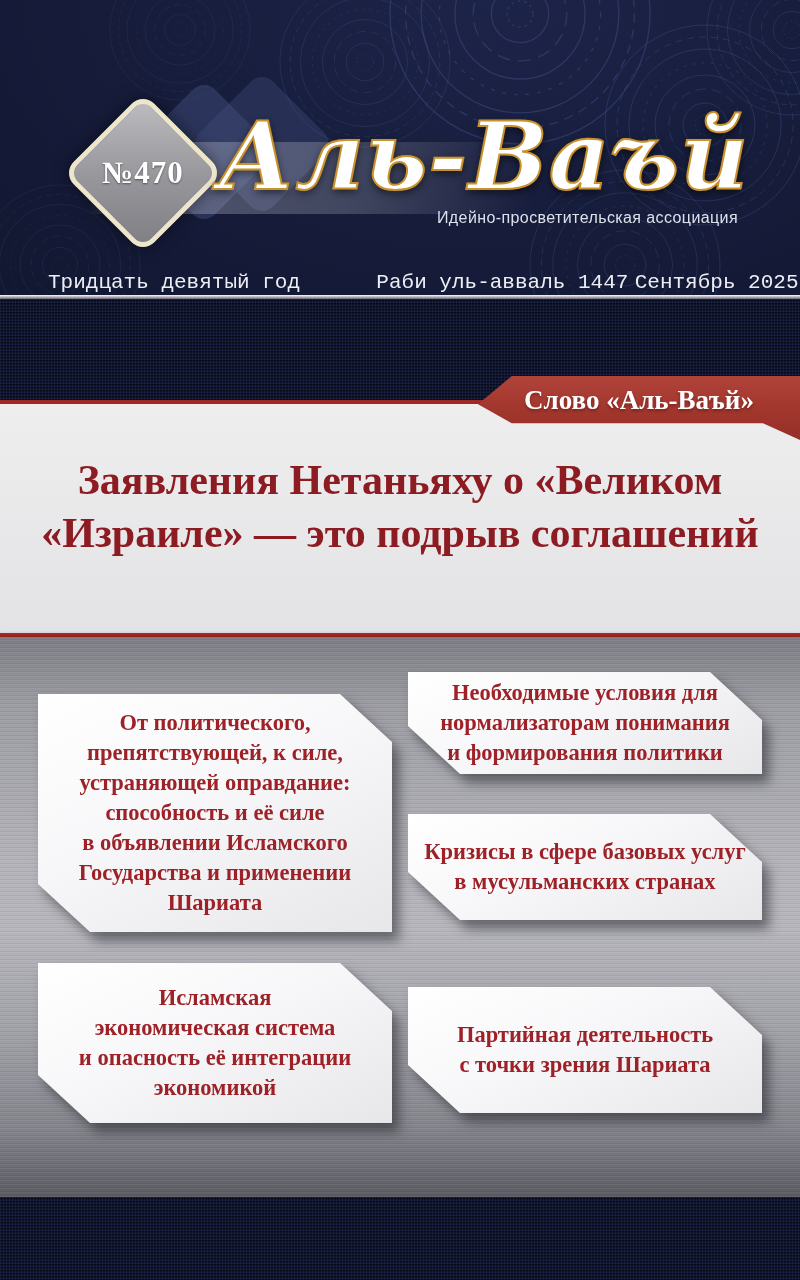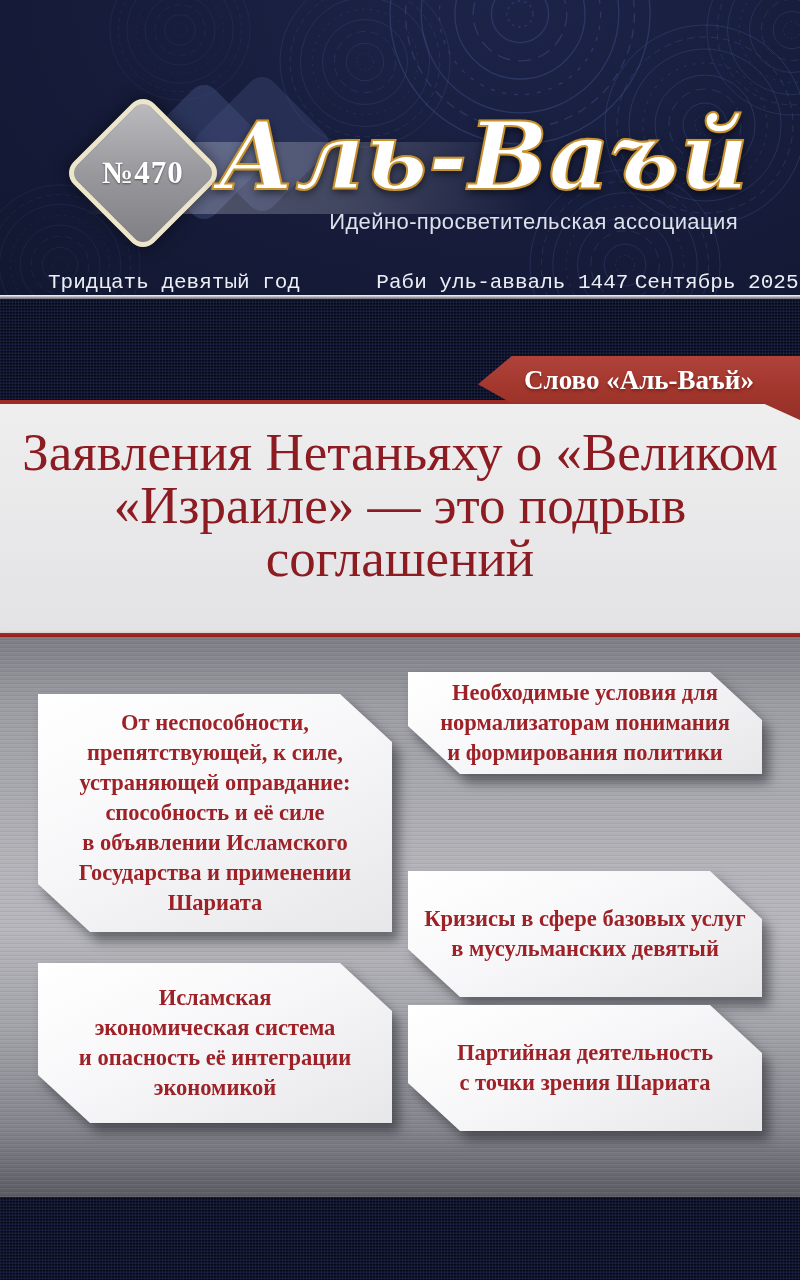--- a/index.html
+++ b/index.html
@@ -41,21 +41,21 @@
   }
   .logo {
     position:absolute; left:218px; top:98px; width:548px; text-align:left;
     font-family:"DejaVu Serif", serif; font-style:italic; font-weight:bold;
     font-size:94px; line-height:1.25; color:#ffffff; letter-spacing:1px;
     -webkit-text-stroke:2px #c8922f;
     text-shadow:0 3px 9px rgba(0,0,0,0.65), 0 0 2px rgba(210,150,50,0.9);
   }
   .tagline {
     position:absolute; right:62px; top:209px;
-    font-size:22px; color:#dde1ec; letter-spacing:0.4px;
+    font-size:16px; color:#dde1ec; letter-spacing:0.4px;
   }
   .edition {
     position:absolute; left:0; top:271px; width:800px;
     display:flex; justify-content:center; padding-left:48px; box-sizing:border-box;
     font-size:21px; color:#eceef5;font-family:Liberation Mono, monospace;
   }
   .edition .e2 { margin-left:39px; }
   .edition .e3 { }
   .silver-rule {
     position:absolute; left:0; top:295px; width:800px; height:4px;
@@ -70,31 +70,31 @@
   }
   .fabric-top    { top:299px; height:101px; }
   .fabric-bottom { top:1197px; height:83px; }
   
   .red-rule-top { position:absolute; left:0; top:400px; width:800px; height:4px; background:#9d2a25; }
   .paper-band {
     position:absolute; left:0; top:404px; width:800px; height:229px;
     background:linear-gradient(180deg,#eeeeef 0%, #e3e3e5 100%);
   }
   .headline {
-    margin-top:22px; text-align:center;
-    font-family:"Liberation Serif", serif; font-weight:normal;
-    font-size:53px; line-height:53px; color:#8d1b22;
+    margin-top:50px; text-align:center;
+    font-family:"Liberation Serif", serif; font-weight:bold;
+    font-size:42px; line-height:53px; color:#8d1b22;
   }
   .red-rule-bottom {
     position:absolute; left:0; top:633px; width:800px; height:4px;
     background:linear-gradient(180deg,#b02a24 0%, #8e1f1c 100%);
     box-shadow:0 2px 4px rgba(40,10,10,0.45);
   }
   .badge {
-    position:absolute; left:478px; top:356px; width:322px; height:64px;
+    position:absolute; left:478px; top:376px; width:322px; height:64px;
     background:linear-gradient(180deg,#b0423a 0%, #a0352b 60%, #96302a 100%);
     clip-path:polygon(0 44%, 10.5% 0, 100% 0, 100% 100%, 88.5% 74%, 10.5% 74%);
     text-decoration:underline;
   }
   .badge span {
     position:absolute; left:11%; top:9px; width:78%; text-align:center;
     font-family:"Liberation Serif", serif; font-weight:bold;
     font-size:27px; color:#ffffff; text-shadow:0 2px 3px rgba(60,0,0,0.4);
   }
   
@@ -111,23 +111,23 @@
     background:linear-gradient(155deg, #ffffff 0%, #f7f7f9 45%, #e7e7ea 100%);
     display:flex; align-items:center; justify-content:center;
   }
   .card-text {
     text-align:center; padding:0 14px;
     font-family:"Liberation Serif", serif; font-weight:bold;
     font-size:22.5px; line-height:30px; color:#9d2126;
   }
   .c1 { left:38px;  top:694px; width:354px; height:238px; }
   .c2 { left:408px; top:672px; width:354px; height:102px; }
-  .c3 { left:408px; top:871px; width:354px; height:126px; }
+  .c3 { left:408px; top:814px; width:354px; height:106px; }
   .c4 { left:38px;  top:963px; width:354px; height:160px; }
-  .c5 { left:408px; top:987px; width:354px; height:126px;margin-top:18px; }
+  .c5 { left:408px; top:987px; width:354px; height:126px; }
 </style>
 </head>
 <body>
 
 <div class="page">
 
   <header class="masthead">
     <svg class="mandala" width="800" height="299" viewBox="0 0 800 299">
       <defs>
         <g id="mnd" fill="none" stroke="#3c4e82" stroke-width="1">
@@ -185,21 +185,21 @@
     <span>Слово «Аль-Ваъй»</span>
   </div>
 
   <div class="red-rule-bottom"></div>
 
   <section class="metal"></section>
 
   <div class="card-wrap c1">
     <div class="card">
       <div class="card-text">
-          <div>От неспособности,</div>
+          <div>От политического,</div>
           <div>препятствующей, к силе,</div>
           <div>устраняющей оправдание:</div>
           <div>способность и её силе</div>
           <div>в объявлении Исламского</div>
           <div>Государства и применении</div>
           <div>Шариата</div>
         </div>
     </div>
   </div>
   <div class="card-wrap c2">
@@ -208,21 +208,21 @@
           <div>Необходимые условия для</div>
           <div>нормализаторам понимания</div>
           <div>и формирования политики</div>
         </div>
     </div>
   </div>
   <div class="card-wrap c3">
     <div class="card">
       <div class="card-text">
           <div>Кризисы в сфере базовых услуг</div>
-          <div>в мусульманских девятый</div>
+          <div>в мусульманских странах</div>
         </div>
     </div>
   </div>
   <div class="card-wrap c4">
     <div class="card">
       <div class="card-text">
           <div>Исламская</div>
           <div>экономическая система</div>
           <div>и опасность её интеграции</div>
           <div>экономикой</div>

